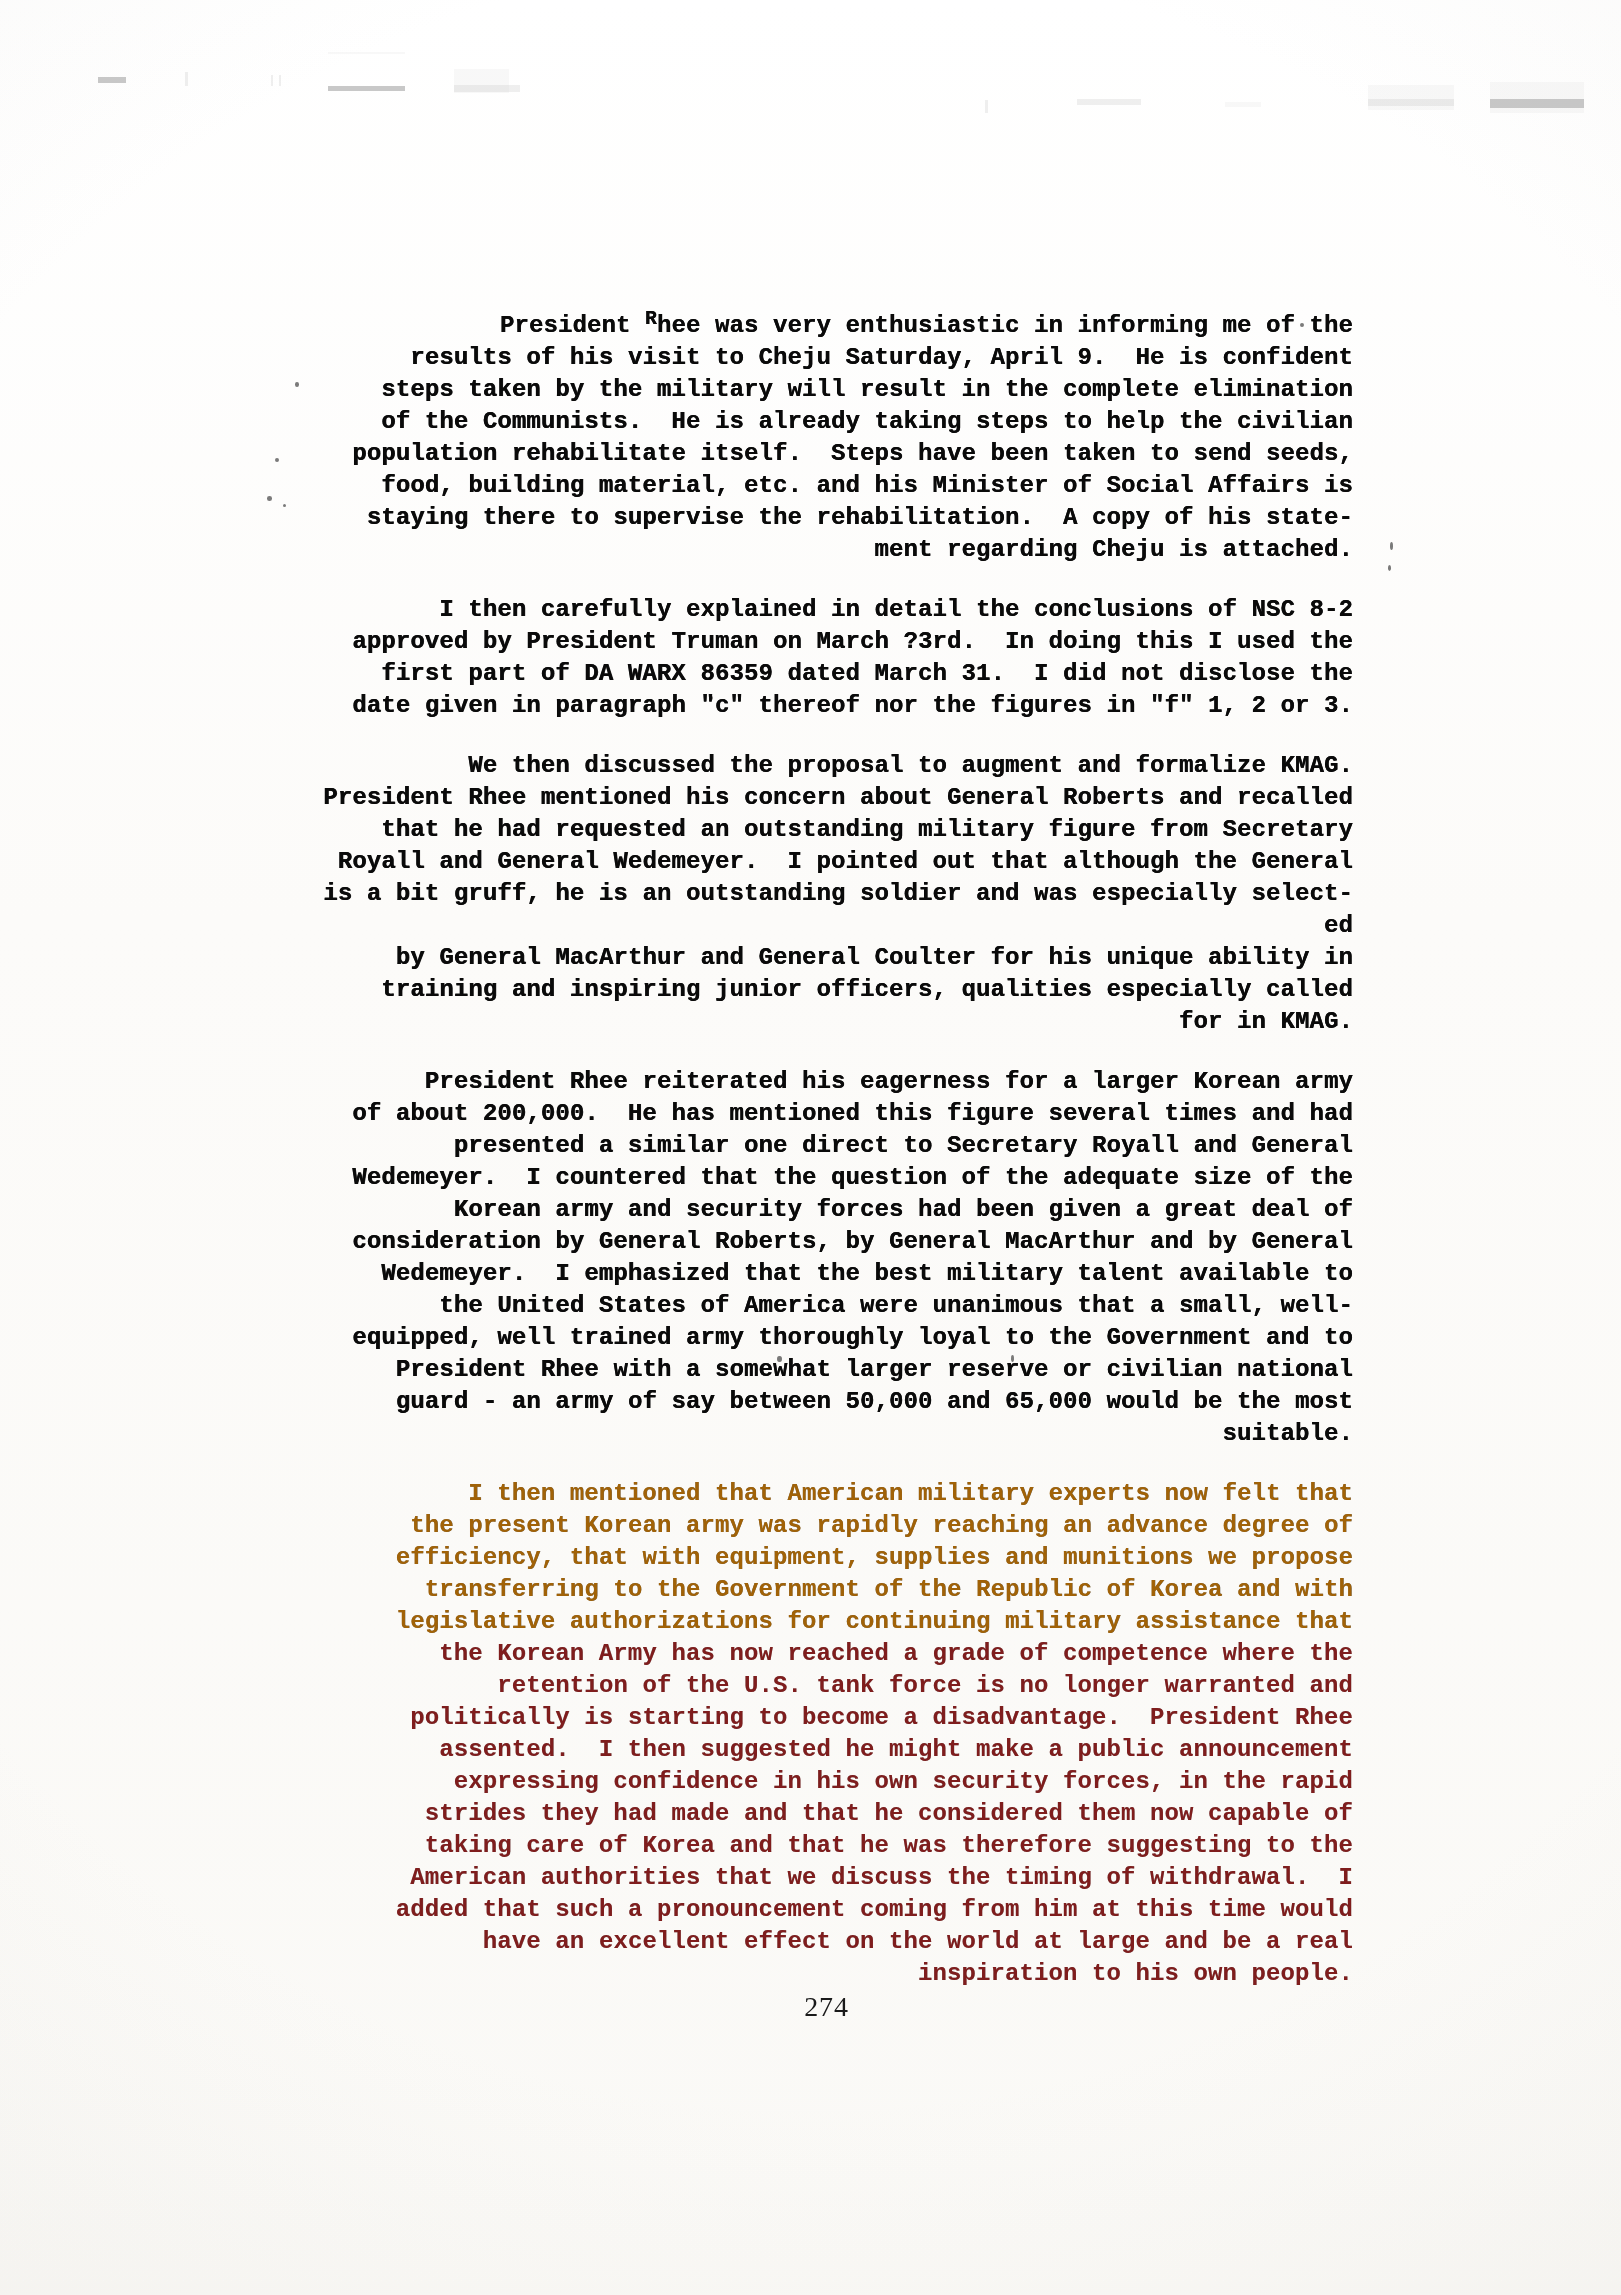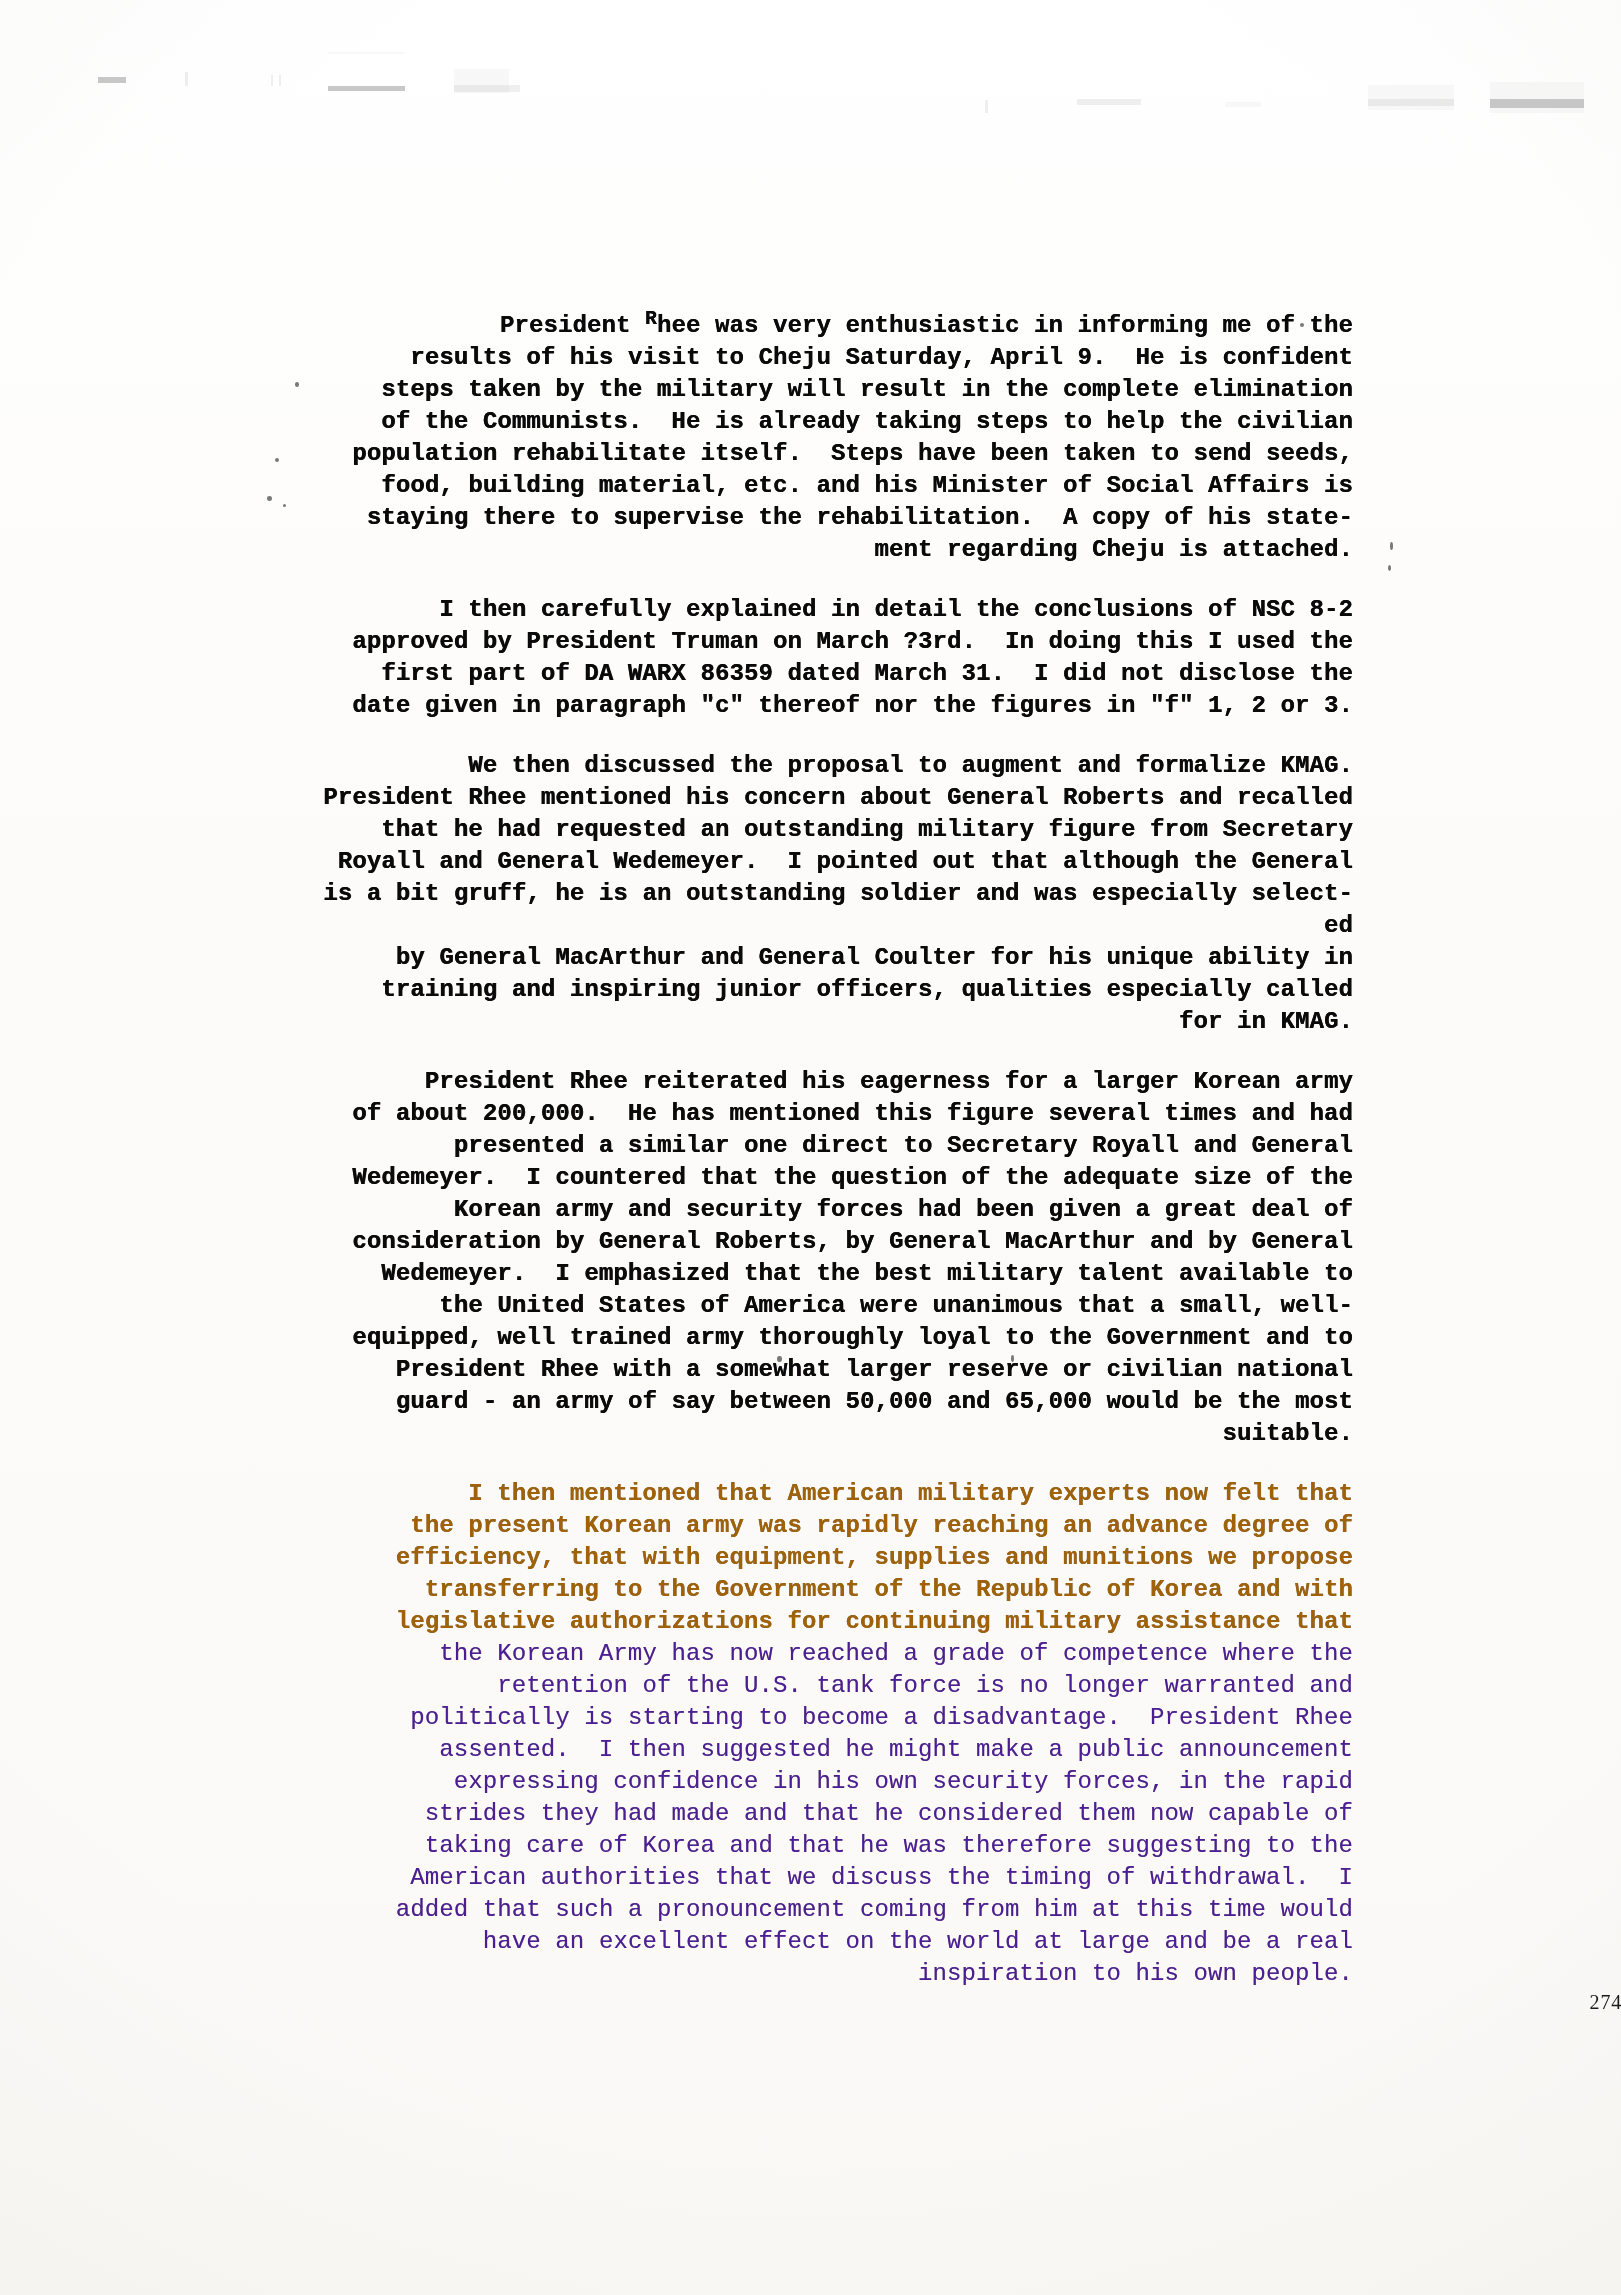--- a/index.html
+++ b/index.html
@@ -74,39 +74,39 @@
     font-weight: 700;
     color: #0a0a0a;
     text-shadow: 0.3px 0 0 rgba(10,10,10,0.85), 0 0.3px 0 rgba(10,10,10,0.55);
   }
   .para.medium {
     font-weight: 700;
     color: #a16207;
     text-shadow: 0.2px 0 0 rgba(16,16,16,0.6);
   }
   .para.light {
-    font-weight: 400;
-    color: #4c1d95;
+    font-weight: 700;
+    color: #7f1d1d;
     text-shadow: 0.1px 0 0 rgba(27,27,27,0.45);
   }
   .para.tight { margin-bottom: 0; }
 
   .para .sup {
     font-size: 0.82em;
     vertical-align: 0.40em;
   }
 
   .page-number {
     position: absolute;
     left: 0;
     right: 0;
     top: 1991px;
-    text-align: right;
+    text-align: center;
     font-family: "Liberation Serif", "DejaVu Serif", serif;
-    font-size: 20px;
+    font-size: 28px;
     color: #1a1a1a;
     letter-spacing: 0.8px;
     padding-left: 31px;
   }
 </style>
 </head>
 <body>
 
 <div class="page">
 

